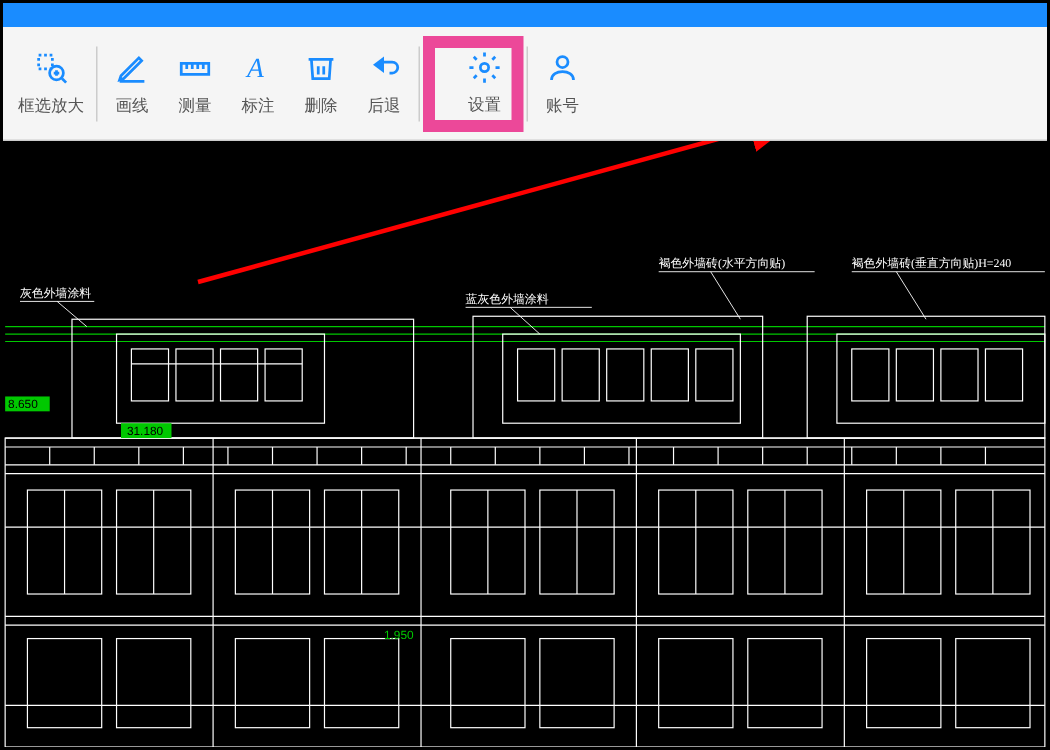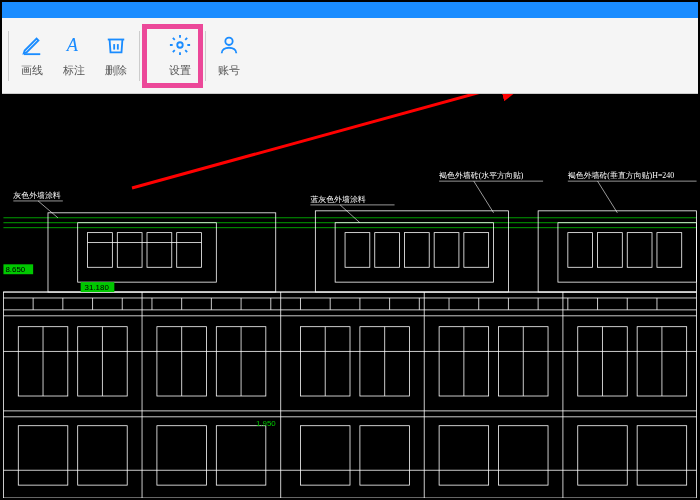--- a/index.html
+++ b/index.html
@@ -4,64 +4,97 @@
 <style>
 * { margin: 0; padding: 0; box-sizing: border-box; }
 body { width: 700px; height: 500px; font-family: "Microsoft YaHei", sans-serif; overflow: hidden; border: 2px solid black; }
 .title-bar { background: #1a8cff; height: 16px; }
 .toolbar { background: #f5f5f5; height: 76px; display: flex; align-items: center; padding: 0 4px; border-bottom: 1px solid #ccc; }
 .tool-group { display: flex; height: 100%; align-items: center; }
 .divider { width: 1px; height: 50px; background: #ccc; margin: 0 2px; }
 .tool-btn { display: flex; flex-direction: column; align-items: center; justify-content: center; padding: 4px 6px; cursor: pointer; height: 64px; min-width: 42px; }
 .tool-icon { width: 24px; height: 24px; display: flex; align-items: center; justify-content: center; color: #1a8cff; margin-bottom: 6px; }
 .tool-label { font-size: 11px; color: #555; white-space: nowrap; }
-.highlight-box { border: 5px solid #ec4899; padding-left: 21px; }
+.highlight-box { border: 8px solid #ec4899; padding-left: 21px; }
 .canvas-area { background: #000; height: calc(100% - 92px); position: relative; overflow: hidden; }
 .drawing { position: absolute; top: 0; left: 0; width: 100%; height: 100%; }
 .annotation-arrow { position: absolute; pointer-events: none; }
 svg { display: block; }
 </style>
 </head>
 <body>
 
 <div class="title-bar"></div>
 
 <div class="toolbar">
 
 <div class="tool-group">
+      <div class="tool-btn">
+        <div class="tool-icon">
+          <svg width="22" height="22" viewBox="0 0 24 24" fill="none" stroke="#1a8cff" stroke-width="2">
+            <rect x="3" y="3" width="10" height="10" stroke-dasharray="2"></rect>
+            <circle cx="16" cy="16" r="5"></circle>
+            <line x1="20" y1="20" x2="23" y2="23"></line>
+            <line x1="14" y1="16" x2="18" y2="16"></line>
+            <line x1="16" y1="14" x2="16" y2="18"></line>
+          </svg>
+        </div>
+        <div class="tool-label">框选放大</div>
+      </div>
     </div>
     <div class="divider"></div>
     <div class="tool-group">
       <div class="tool-btn">
         <div class="tool-icon">
           <svg width="22" height="22" viewBox="0 0 24 24" fill="none" stroke="#1a8cff" stroke-width="2">
             <path d="M3 21l3-1 13-13-2-2L4 18z"></path>
             <line x1="3" y1="22" x2="21" y2="22"></line>
           </svg>
         </div>
         <div class="tool-label">画线</div>
+      </div>
+      <div class="tool-btn">
+        <div class="tool-icon">
+          <svg width="22" height="22" viewBox="0 0 24 24" fill="none" stroke="#1a8cff" stroke-width="2">
+            <rect x="2" y="9" width="20" height="8"></rect>
+            <line x1="6" y1="9" x2="6" y2="13"></line>
+            <line x1="10" y1="9" x2="10" y2="13"></line>
+            <line x1="14" y1="9" x2="14" y2="13"></line>
+            <line x1="18" y1="9" x2="18" y2="13"></line>
+          </svg>
+        </div>
+        <div class="tool-label">测量</div>
       </div>
       <div class="tool-btn">
         <div class="tool-icon">
           <svg width="22" height="22" viewBox="0 0 24 24" fill="#1a8cff">
             <text x="4" y="19" font-size="20" font-family="serif" font-style="italic">A</text>
           </svg>
         </div>
         <div class="tool-label">标注</div>
       </div>
       <div class="tool-btn">
         <div class="tool-icon">
           <svg width="22" height="22" viewBox="0 0 24 24" fill="none" stroke="#1a8cff" stroke-width="2">
             <polyline points="3 6 5 6 21 6"></polyline>
             <path d="M19 6l-1 14H6L5 6"></path>
             <line x1="10" y1="11" x2="10" y2="17"></line>
             <line x1="14" y1="11" x2="14" y2="17"></line>
           </svg>
         </div>
         <div class="tool-label">删除</div>
+      </div>
+      <div class="tool-btn">
+        <div class="tool-icon">
+          <svg width="22" height="22" viewBox="0 0 24 24" fill="#1a8cff">
+            <path d="M12 4l-8 6 8 6V4z"></path>
+            <path d="M12 8h6a4 4 0 0 1 0 8h-2" fill="none" stroke="#1a8cff" stroke-width="2"></path>
+          </svg>
+        </div>
+        <div class="tool-label">后退</div>
       </div>
     </div>
     <div class="divider"></div>
     <div class="tool-group">
       <div class="tool-btn highlight-box">
         <div class="tool-icon">
           <svg width="22" height="22" viewBox="0 0 24 24" fill="none" stroke="#1a8cff" stroke-width="2">
             <circle cx="12" cy="12" r="3"></circle>
             <path d="M12 1v3m0 16v3M4.2 4.2l2.1 2.1m11.4 11.4l2.1 2.1M1 12h3m16 0h3M4.2 19.8l2.1-2.1m11.4-11.4l2.1-2.1"></path>
           </svg>

